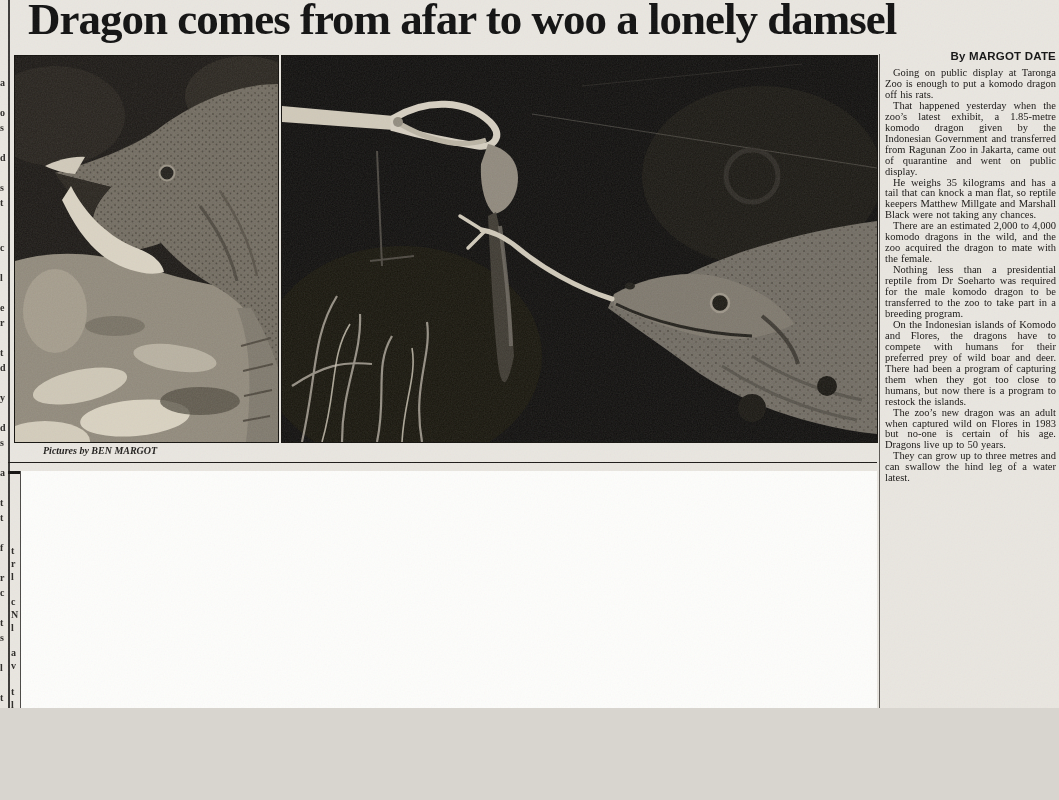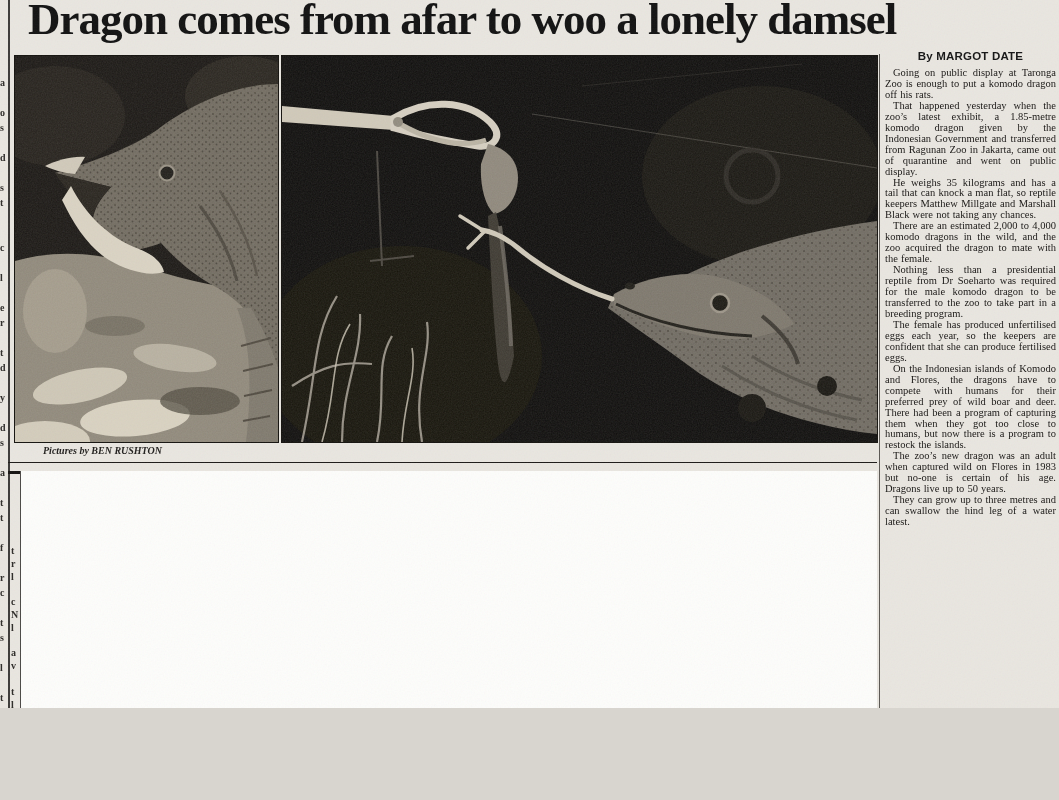--- a/index.html
+++ b/index.html
@@ -45,21 +45,21 @@
     position:absolute; left:20px; top:471px; width:856px; height:313px;
     background:#fdfdfb; border-left:1px solid #4a4845;
   }
   
   .right-col {
     position:absolute; left:885px; top:50px; width:171px; height:734px;
     overflow:hidden;
   }
   .byline {
     font-family:"Liberation Sans", sans-serif; font-weight:700;
-    font-size:11.5px; text-align:center; color:#151515; margin-bottom:6px;
+    font-size:11.5px; text-align:right; color:#151515; margin-bottom:6px;
     letter-spacing:0.2px;
   }
   .body-text p {
     margin:0; font-family:"Liberation Serif", serif; font-weight:400;
     font-size:10.5px; line-height:10.95px; text-align:justify;
     text-indent:8px; color:#171513; word-spacing:0.5px;
   }
   
   .frag-col { position:absolute; overflow:hidden; font-weight:700; color:#2e2c29; }
   .frag-col div { height:15px; font-size:10px; line-height:15px; }
@@ -251,36 +251,35 @@
       <path d="M330,243 C295,232 260,212 236,192 C224,182 212,176 200,174" stroke="#cfc8b8" stroke-width="5" fill="none" stroke-linecap="round"></path>
       <path d="M202,175 L178,160 M202,176 L186,192" stroke="#cfc8b8" stroke-width="3.5" fill="none" stroke-linecap="round"></path>
 
       <circle cx="470" cy="352" r="14" fill="#15130e"></circle>
       <circle cx="545" cy="330" r="10" fill="#15130e"></circle>
       <rect width="595" height="386" filter="url(#grainR)" opacity="0.25"></rect>
     </svg>
   </div>
 
   <div class="caption-row">
-    <span class="credit">Pictures by BEN RUSHTON</span>
+    <span class="credit">Pictures by BEN MARGOT</span>
   </div>
 
   <div class="double-rule-top"></div>
   <div class="blank-box"></div>
   <div class="double-rule-bottom"></div>
 
   <div class="right-col">
     <div class="byline">By MARGOT DATE</div>
     <div class="body-text">
         <p>Going on public display at Taronga Zoo is enough to put a komodo dragon off his rats.</p>
         <p>That happened yesterday when the zoo’s latest exhibit, a 1.85-metre komodo dragon given by the Indonesian Government and transferred from Ragunan Zoo in Jakarta, came out of quarantine and went on public display.</p>
         <p>He weighs 35 kilograms and has a tail that can knock a man flat, so reptile keepers Matthew Millgate and Marshall Black were not taking any chances.</p>
         <p>There are an estimated 2,000 to 4,000 komodo dragons in the wild, and the zoo acquired the dragon to mate with the female.</p>
         <p>Nothing less than a presidential reptile from Dr Soeharto was required for the male komodo dragon to be transferred to the zoo to take part in a breeding program.</p>
-        <p>The female has produced unfertilised eggs each year, so the keepers are confident that she can produce fertilised eggs.</p>
         <p>On the Indonesian islands of Komodo and Flores, the dragons have to compete with humans for their preferred prey of wild boar and deer. There had been a program of capturing them when they got too close to humans, but now there is a program to restock the islands.</p>
         <p>The zoo’s new dragon was an adult when captured wild on Flores in 1983 but no-one is certain of his age. Dragons live up to 50 years.</p>
         <p>They can grow up to three metres and can swallow the hind leg of a water latest.</p>
       </div>
   </div>
 
   <div class="bottom-strip">
     <div class="strip-letter">D</div>
     <div class="strip-vline" style="left:40px"></div>
     <div class="strip-capsule"></div>

